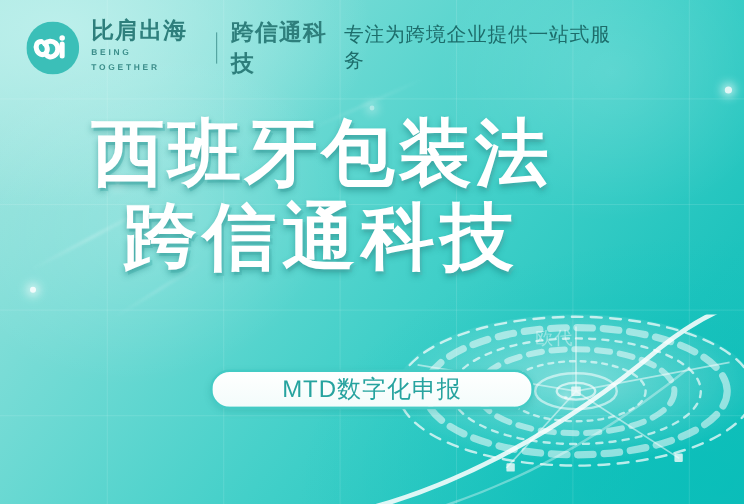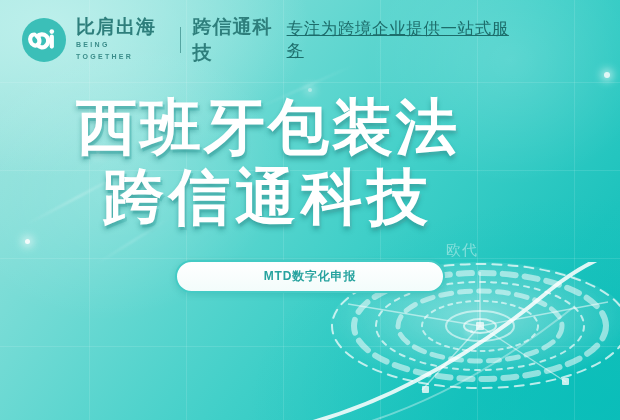--- a/index.html
+++ b/index.html
@@ -83,20 +83,21 @@
     pointer-events: none;
   }
 
   
   .wm {
     position: absolute;
     color: rgba(255,255,255,0.45);
     pointer-events: none;
     white-space: nowrap;
     letter-spacing: 1px;
+    margin-top: 32px;
   }
   .wm-ou   { left: 446px; top: 241px; font-size: 15px; color: rgba(255,255,255,0.42); }
   .wm-ying { left: 505px; top: 243px; font-size: 30px; color: rgba(255,255,255,0.52); }
   .wm-epr  { left: 466px; top: 294px; font-size: 21px; color: rgba(255,255,255,0.45); letter-spacing: 2px; }
 
   
   .header {
     position: absolute;
     left: 0; top: 0;
     width: 536px;
@@ -148,21 +149,20 @@
     color: #2e7f7c;
     letter-spacing: 1px;
   }
   .tagline {
     margin-left: auto;
     margin-right: 20px;
     font-size: 16.5px;
     color: #1d6d6b;
     letter-spacing: 0.6px;
     font-weight: 500;
-    text-decoration: underline;
   }
 
   
   .hero {
     position: absolute;
     left: 0;
     top: 92px;
     width: 536px;
     text-align: center;
   }
@@ -193,25 +193,26 @@
     box-sizing: border-box;
     height: 33px;
     border-radius: 17px;
     border: 2px solid #44cbc5;
     background: linear-gradient(180deg, #ffffff 0%, #f3fcfb 100%);
     display: flex;
     align-items: center;
     justify-content: center;
     padding: 0 26px;
     color: #27a39f;
-    font-size: 12px;
-    font-weight: bold;
+    font-size: 20px;
+    font-weight: normal;
     letter-spacing: 0.8px;
     box-shadow: 0 2px 6px rgba(13,120,118,0.18);
     white-space: nowrap;
+    margin-top: 48px;
   }
   .pill-1 { width: 270px; }
   .pill-2 { width: 270px; }
   .pill-3 { width: 286px; }
 </style>
 </head>
 <body>
 
 <div id="banner">
 

